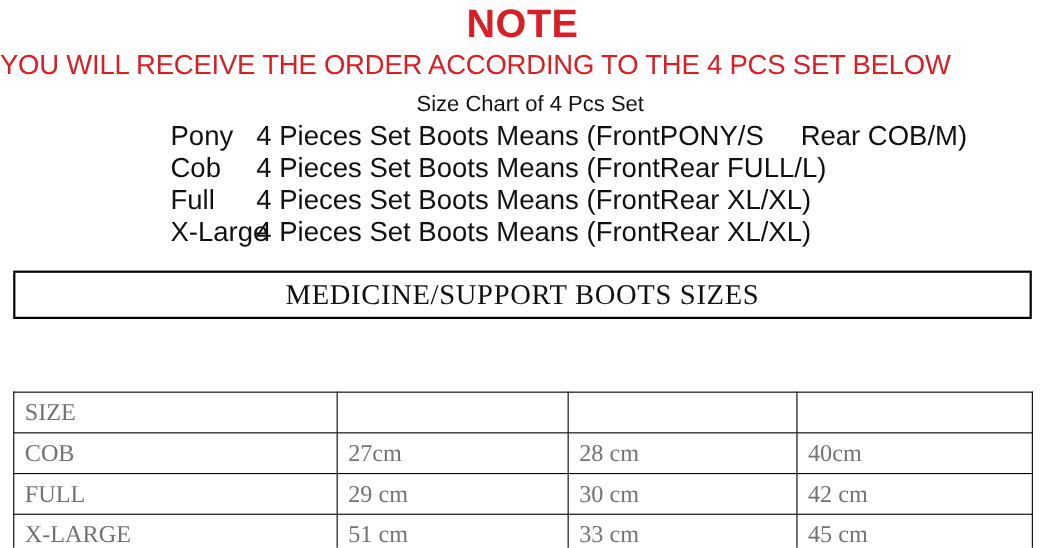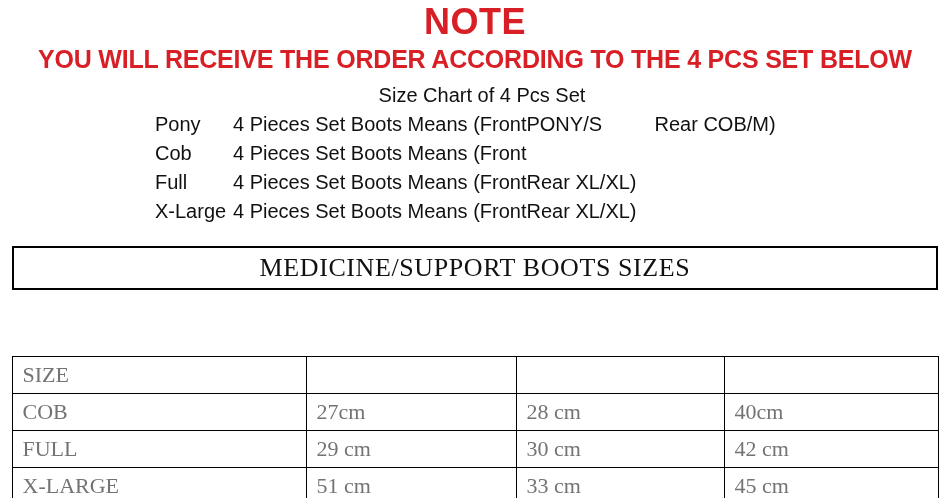--- a/index.html
+++ b/index.html
@@ -23,41 +23,41 @@
   .note-title {
     text-align: center;
     color: #d81f26;
     font-weight: bold;
     font-size: 36px;
     line-height: 40px;
     letter-spacing: 0.5px;
     margin-top: 2px;
   }
   .note-sub {
-    text-align: center;
+    text-align: left;
     color: #d81f26;
-    font-weight: bold;
+    font-weight: normal;
     font-size: 25px;
     line-height: 30px;
     letter-spacing: -0.2px;
     margin-top: 2px;
     white-space: nowrap;
   }
   .chart-heading {
     text-align: center;
     font-size: 20px;
     line-height: 26px;
     margin-top: 8px;
     color: #111;
     padding-left: 14px;
   }
   .set-rows {
     width: 640px;
     margin: 2px auto 12px auto;
-    font-size: 20px;
+    font-size: 25px;
     line-height: 29px;
     color: #111;
   }
   .set-row {
     display: flex;
     white-space: nowrap;
   }
   .c-size {
     width: 78px;
     flex: 0 0 78px;
@@ -123,20 +123,21 @@
   <div class="set-rows">
     <div class="set-row">
       <span class="c-size">Pony</span>
       <span class="c-means">4 Pieces Set Boots Means (Front</span>
       <span class="c-front">PONY/S</span>
       <span class="c-rear">Rear COB/M)</span>
     </div>
     <div class="set-row">
       <span class="c-size">Cob</span>
       <span class="c-means">4 Pieces Set Boots Means (Front</span>
+      <span class="c-rear">Rear FULL/L)</span>
     </div>
     <div class="set-row">
       <span class="c-size">Full</span>
       <span class="c-means">4 Pieces Set Boots Means (Front</span>
       <span class="c-rear">Rear XL/XL)</span>
     </div>
     <div class="set-row">
       <span class="c-size">X-Large</span>
       <span class="c-means">4 Pieces Set Boots Means (Front</span>
       <span class="c-rear">Rear XL/XL)</span>

